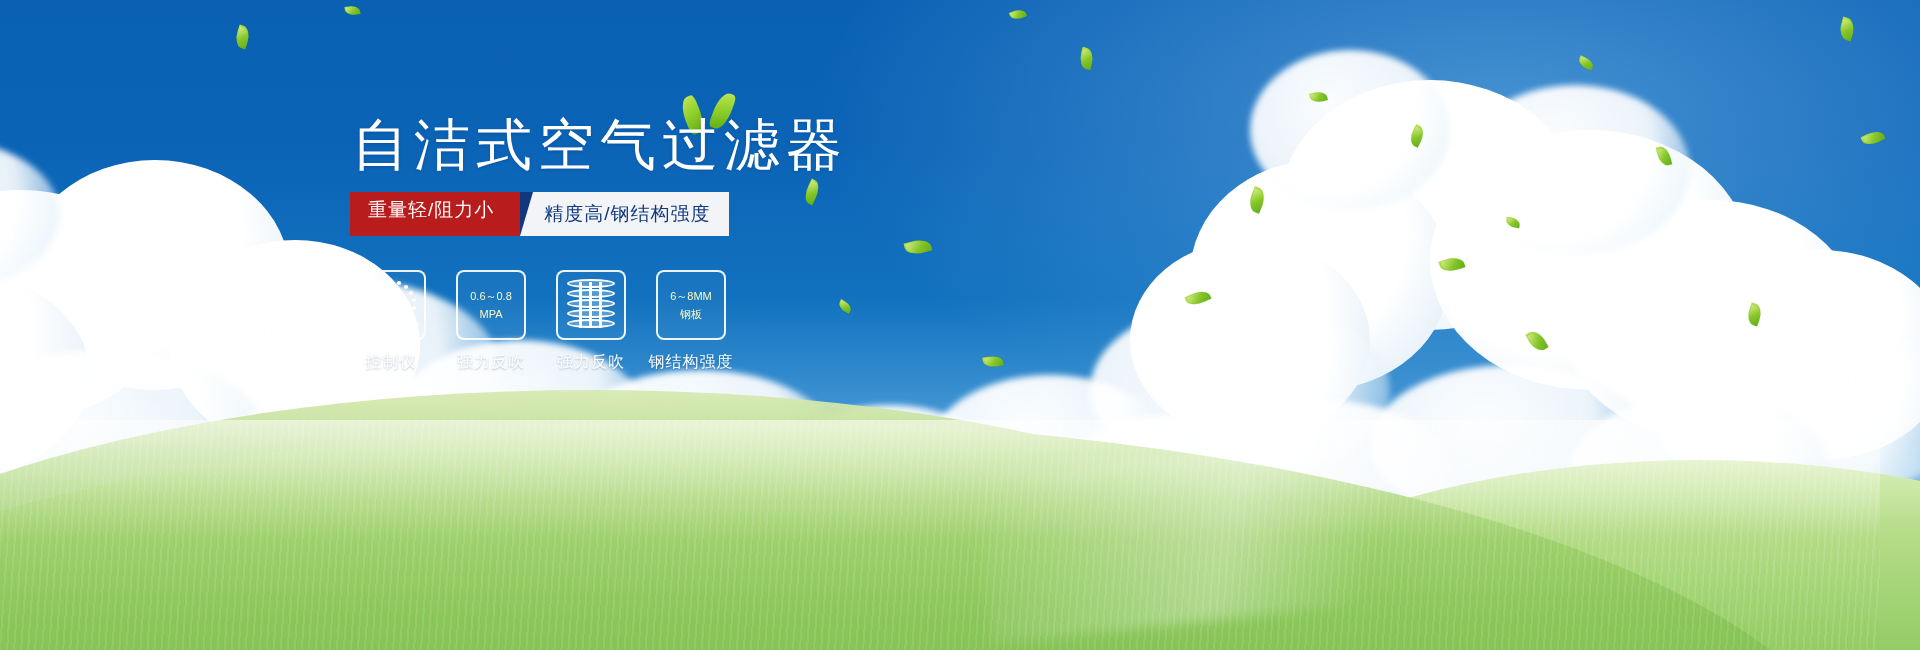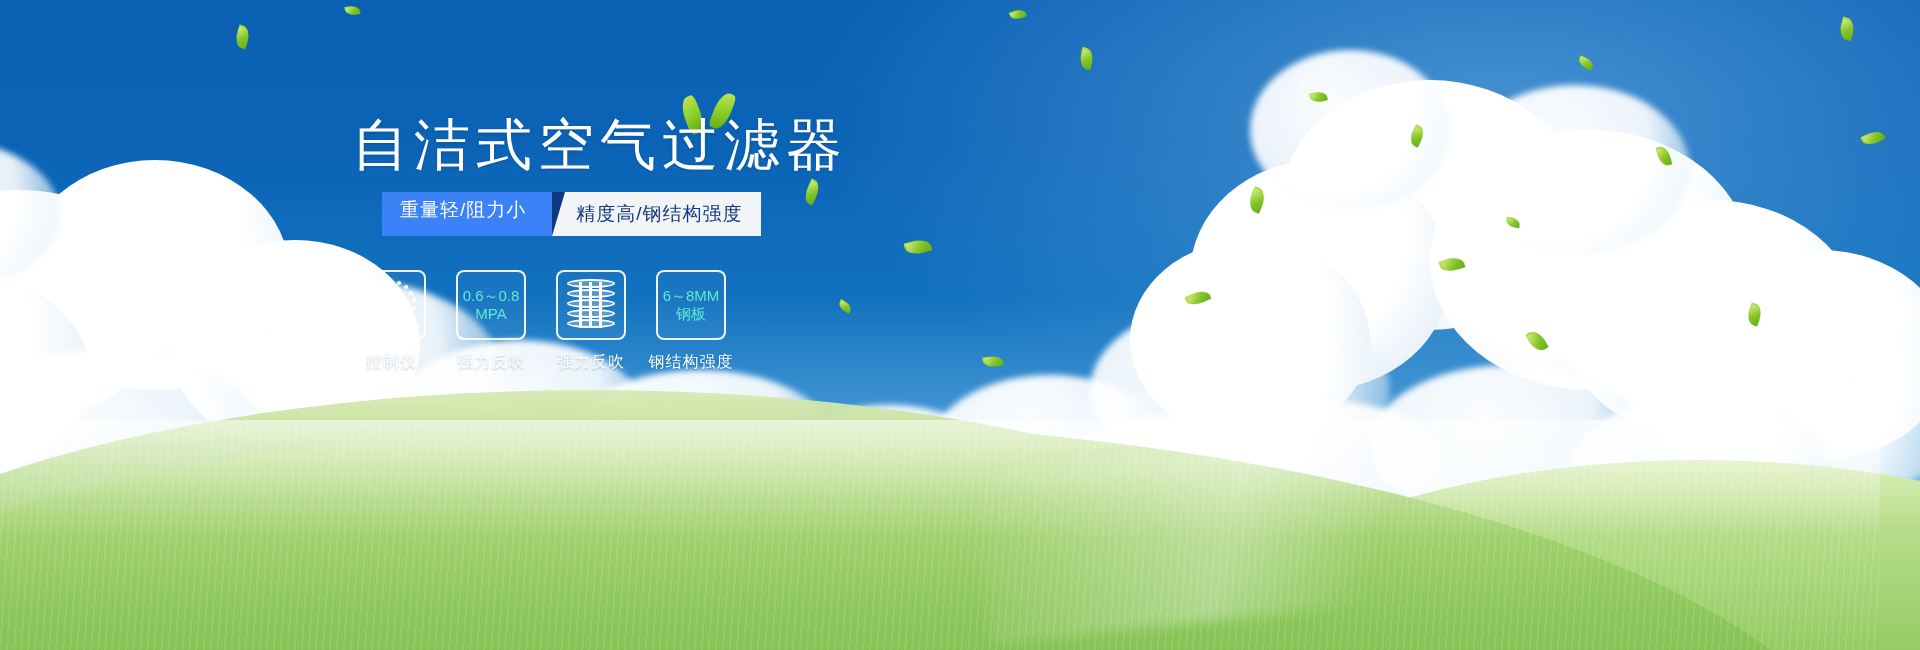--- a/index.html
+++ b/index.html
@@ -111,22 +111,22 @@
   #sprout .sleaf.l { left:0px; top:8px; transform:rotate(-22deg); }
   #sprout .sleaf.r { left:30px; top:4px; transform:rotate(20deg); }
 
   
   #subtitle { position:absolute; left:350px; top:192px; height:44px; display:flex; }
   .tab {
     height:44px; display:flex; align-items:center;
     font-size:19px; letter-spacing:1px; white-space:nowrap;
   }
   #tab-dark {
-    background:#3b82f6; color:#ffffff;
-    padding:0 26px 9px 18px; position:relative; z-index:2;margin-left:32px;
+    background:#b91c1c; color:#ffffff;
+    padding:0 26px 9px 18px; position:relative; z-index:2;
   }
   #tab-dark::after {
     content:""; position:absolute; right:-13px; top:0;
     width:0; height:0; border-style:solid;
     border-width:44px 13px 0 0; border-color:#11387f transparent transparent transparent;
   }
   #tab-light {
     background:#f2f4f7; color:#11387f;
     padding:0 18px 0 26px; margin-left:-2px; position:relative; z-index:1;
   }
@@ -137,21 +137,21 @@
     display:flex; gap:30px;
   }
   .feature { width:70px; display:flex; flex-direction:column; align-items:center; }
   .fbox {
     width:70px; height:70px; border:2px solid rgba(255,255,255,.92);
     border-radius:8px; position:relative;
     display:flex; align-items:center; justify-content:center;
     background:rgba(255,255,255,0.04);
   }
   .ftext {
-    color:#5eead4; font-size:15px; line-height:18px; text-align:center;
+    color:#fef9c3; font-size:11px; line-height:18px; text-align:center;
     letter-spacing:0px;
   }
   .flabel {
     margin-top:12px; color:#ffffff; font-size:16px; letter-spacing:1px;
     white-space:nowrap; text-shadow:0 1px 2px rgba(0,50,100,.3);
   }
 
   
   .gauge { position:relative; width:62px; height:62px; }
   .gauge .needle {

